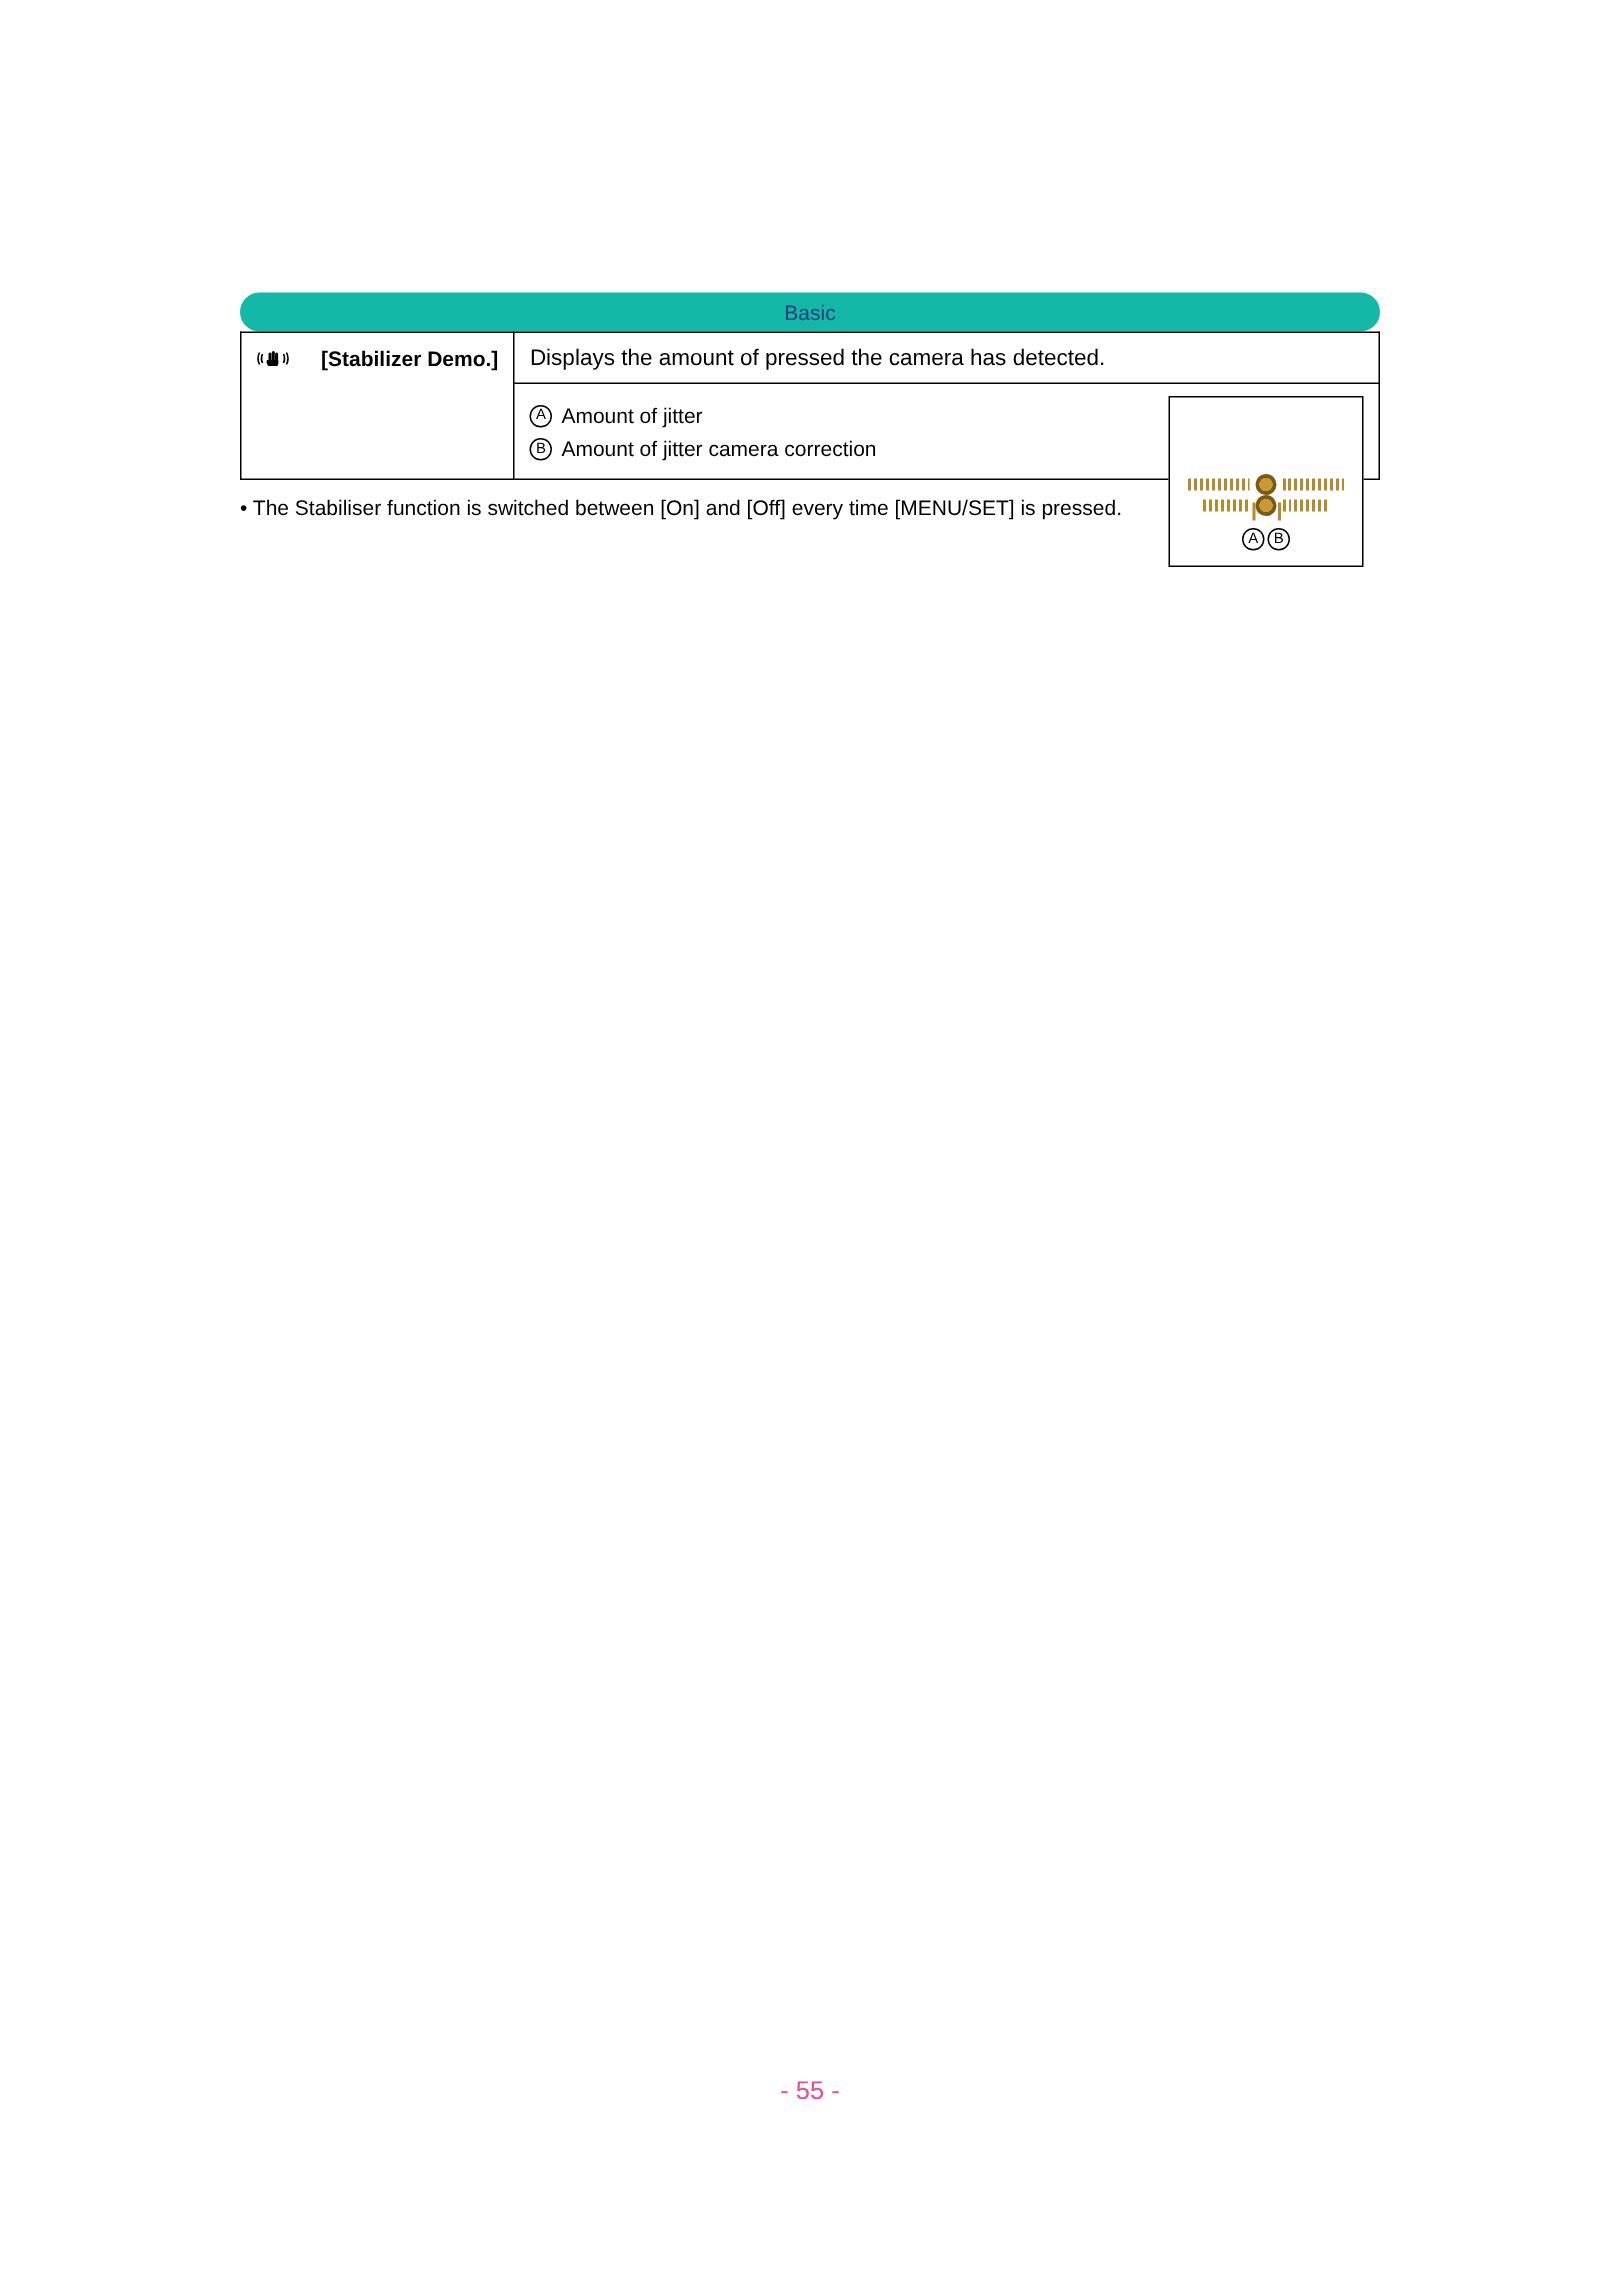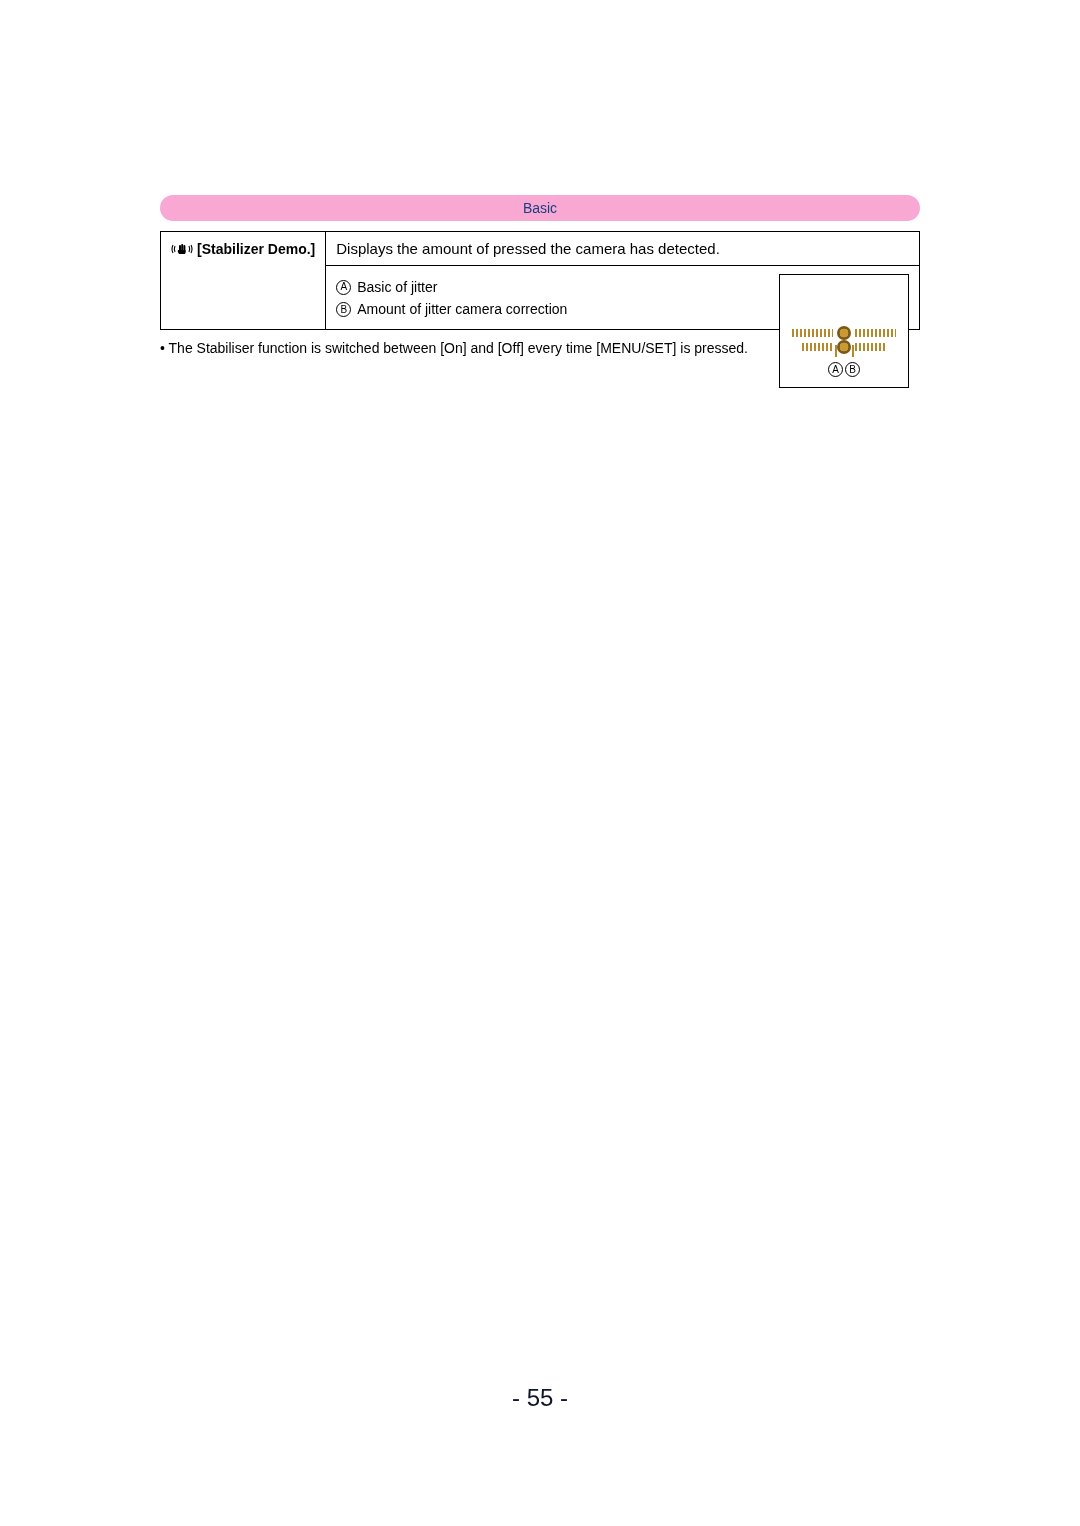--- a/index.html
+++ b/index.html
@@ -10,49 +10,48 @@
     color: #000;
     position: relative;
   }
   .page {
     position: absolute;
     left: 160px;
     top: 195px;
     width: 760px;
   }
   .header-bar {
-    background: #f9a8d4;
+    background: #14b8a6;
     height: 26px;
     border-radius: 14px;
     display: flex;
     align-items: center;
     justify-content: center;
     color: #1b3f80;
     font-size: 14px;
-    margin-bottom: 10px;
   }
   table.feature {
     border-collapse: collapse;
     width: 100%;
   }
   table.feature td {
     border: 1px solid #000;
     vertical-align: top;
     padding: 8px 10px;
   }
   td.label-cell {
     width: 155px;
     vertical-align: middle;
     text-align: left;
     white-space: nowrap;
   }
   .label-row {
     display: flex;
     align-items: center;
-    gap: 4px;
+    gap: 21px;
     justify-content: flex-end;
   }
   .label-row svg { flex-shrink: 0; }
   .label-text { font-weight: bold; font-size: 14px; }
   td.top-desc { padding: 10px 12px; }
   td.body-cell { padding: 10px 12px 14px 12px; position: relative; }
   .legend-list { margin-top: 2px; }
   .legend-row {
     display: flex;
     align-items: center;
@@ -132,22 +131,22 @@
   ul.notes li::before {
     content: "• ";
   }
 
   .page-number {
     position: absolute;
     left: 0;
     width: 1080px;
     top: 1384px;
     text-align: center;
-    font-size: 24px;
-    color: #0f172a;
+    font-size: 17px;
+    color: #ec4899;
   }
 </style>
 </head>
 <body>
 
 <div class="page">
 
   <div class="header-bar">
     <span>Basic</span>
   </div>
@@ -176,21 +175,21 @@
       </td>
       <td class="top-desc">
         <span>Displays the amount of pressed the camera has detected.</span>
       </td>
     </tr>
     <tr>
       <td class="body-cell">
         <div class="legend-list">
           <div class="legend-row">
             <span class="circled">A</span>
-            <span> Basic of jitter</span>
+            <span> Amount of jitter</span>
           </div>
           <div class="legend-row">
             <span class="circled">B</span>
             <span> Amount of jitter camera correction</span>
           </div>
         </div>
 
         <div class="preview-box">
           <div class="preview-inner">
             <div class="bar top">

